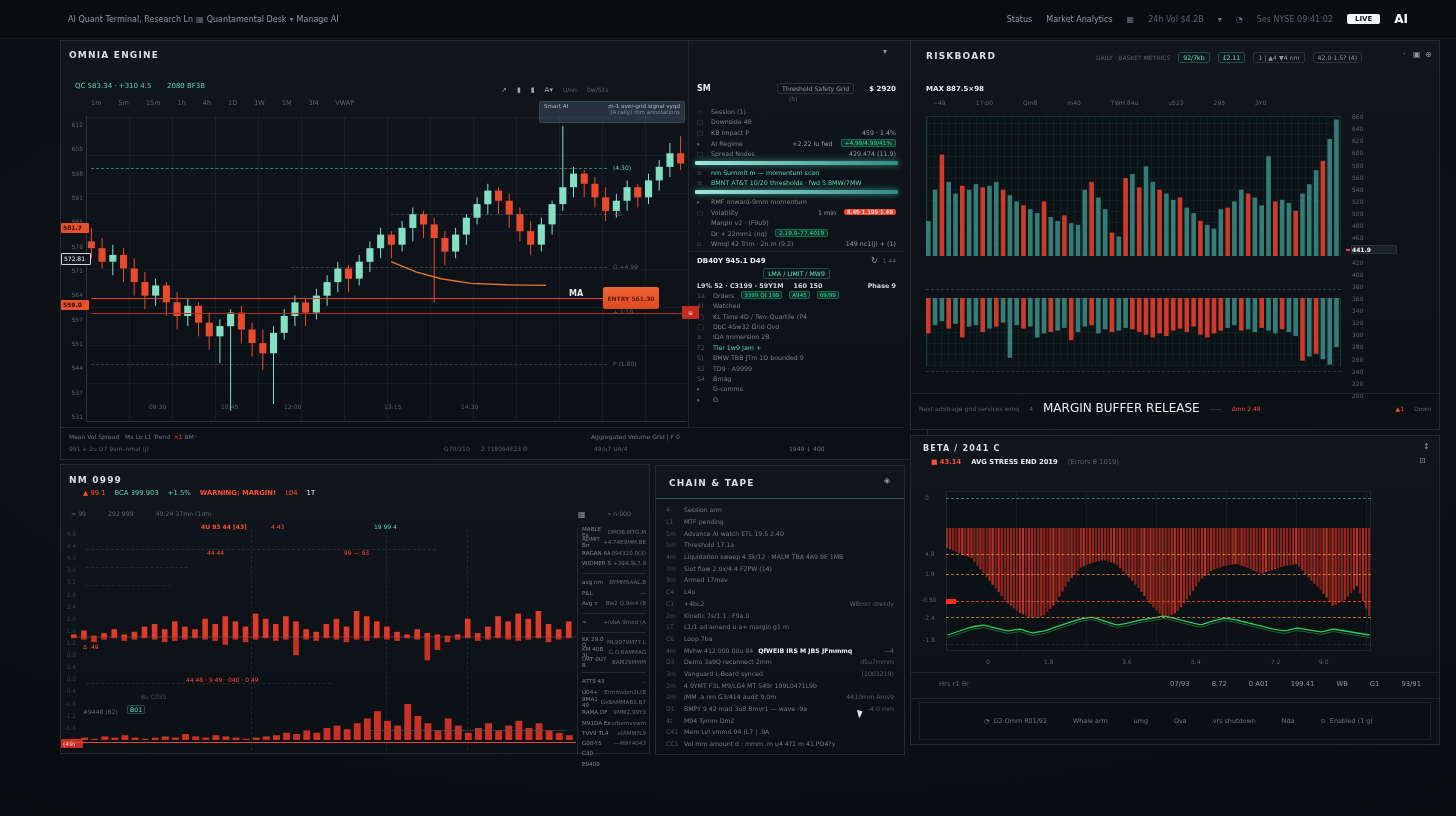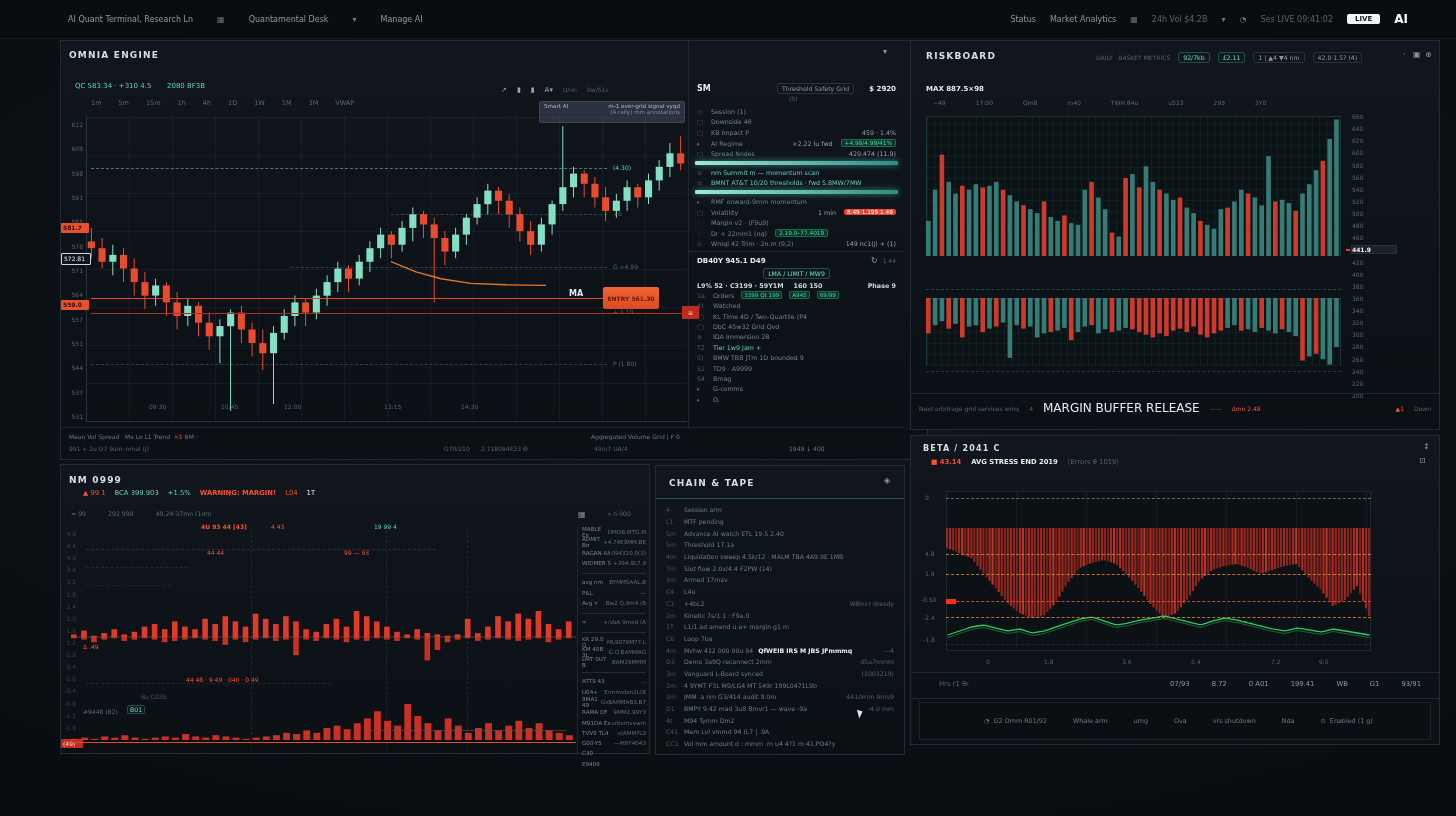--- a/index.html
+++ b/index.html
@@ -8,21 +8,21 @@
        font-family:"DejaVu Sans", sans-serif; color:#8b98a5;}
   .abs{position:absolute}
   .panel{position:absolute;background:linear-gradient(#10161c,#0b1015);border:1px solid #232b34;box-sizing:border-box}
   .ptitle{font-size:9px;font-weight:bold;letter-spacing:1.2px;color:#d6dee6}
   .dim{color:#57636d}.teal{color:#5fd3bc}
   .red{color:#ff4f35}.redb{color:#ff4f35;font-weight:bold}.wht{color:#e4ebf1}
   .tiny{font-size:6px}.t7{font-size:7px}.t8{font-size:8px}
   
   .topbar{position:absolute;left:0;top:0;width:1456px;height:38px;background:#0a0d10;border-bottom:1px solid #15191e;
           display:flex;align-items:center;font-size:8px;color:#8d99a4}
-  .tb-left{display:flex;align-items:center;gap:24px;margin-left:68px}
+  .tb-left{display:flex;align-items:center;gap:3px;margin-left:68px}
   .tb-right{display:flex;align-items:center;gap:14px;margin-left:auto;margin-right:48px}
   .tb-pill{background:#f2f5f7;color:#14181c;font-weight:bold;border-radius:2px;padding:1px 8px;font-size:7px}
   .tb-logo{color:#fff;font-weight:bold;font-size:12px}
   .tb-ic{color:#6b7884;font-size:8px}
   
   .od-row{display:flex;align-items:center;gap:4px;height:10.6px;font-size:6.3px;color:#74828e;padding:0 8px}
   .od-row .od-ic{width:10px;color:#4d5a64;flex:0 0 auto}
   .od-row .od-t{white-space:nowrap;overflow:hidden}
   .od-row .od-v{margin-left:auto;color:#93a0ab;white-space:nowrap}
   .od-row .od-b{margin-left:4px;font-size:5.8px;padding:0px 3px;border-radius:2px;white-space:nowrap}
@@ -84,21 +84,21 @@
     <span class="tb-ic">▾</span>
     <span>Manage AI</span>
   </nav>
   <nav class="tb-right">
     <span>Status</span>
     <span>Market Analytics</span>
     <span class="tb-ic">▦</span>
     <span class="dim">24h Vol $4.2B</span>
     <span class="tb-ic">▾</span>
     <span class="tb-ic">◔</span>
-    <span class="dim">Ses LIVE 09:41:02</span>
+    <span class="dim">Ses NYSE 09:41:02</span>
     <span class="tb-pill">LIVE</span>
     <span class="tb-logo">AI</span>
   </nav>
 </header>
 
 <section class="panel" style="left:60px;top:40px;width:868px;height:420px">
   <div class="abs ptitle" style="left:8px;top:9px">OMNIA ENGINE</div>
   <div class="abs icon-sm" style="left:822px;top:6px">▾</div>
 
   <div class="abs teal t7" style="left:14px;top:41px;font-weight:normal">QC 583.34 · +310 4.5</div>

